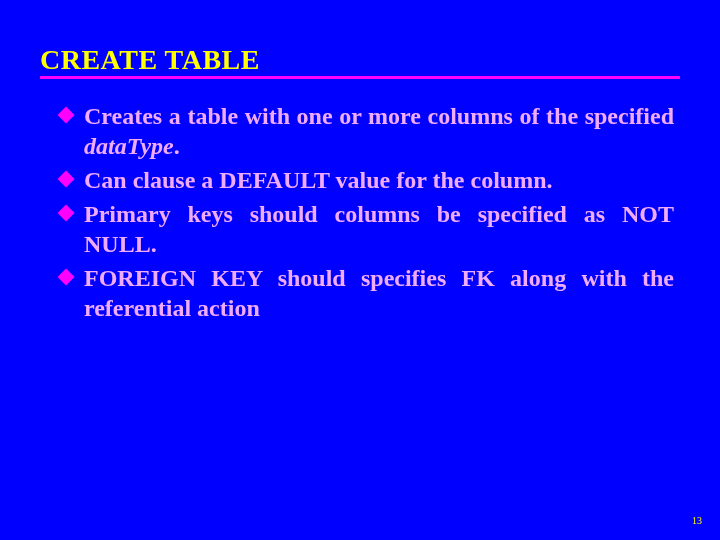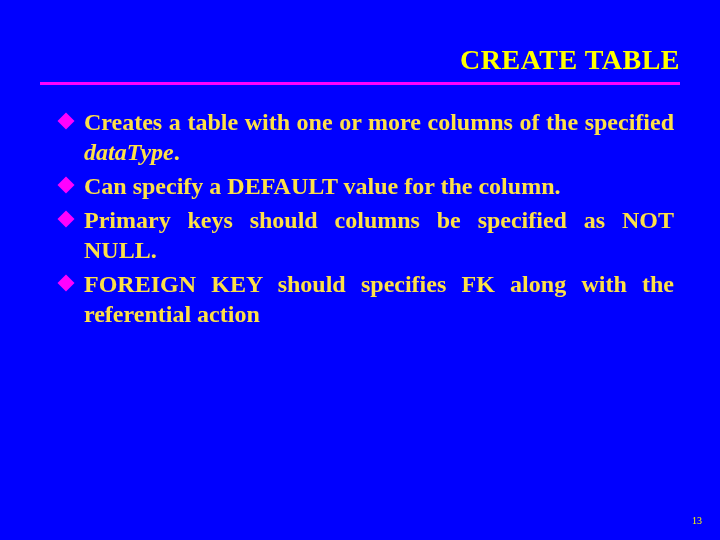--- a/index.html
+++ b/index.html
@@ -18,33 +18,31 @@
     padding: 44px 40px 0 40px;
     box-sizing: border-box;
     width: 100%;
     height: 100%;
   }
   .title {
     color: #ffff00;
     font-size: 28px;
     font-weight: bold;
     letter-spacing: 0.5px;
-    padding-bottom: 6px;
     border-bottom: 3px solid #ff00ff;
     margin-bottom: 22px;
     width: 640px;
-    text-align: right;
   }
   .bullets {
     list-style: none;
     padding: 0 6px 0 20px;
     margin: 0;
   }
   .bullets li {
-    color: #fde047;
+    color: #f0abfc;
     font-size: 24px;
     font-weight: bold;
     line-height: 1.25;
     margin-bottom: 4px;
     position: relative;
     padding-left: 24px;
     text-align: justify;
   }
   .bullets li .diamond {
     position: absolute;
@@ -74,21 +72,21 @@
 
 <div class="slide">
   <div class="title">CREATE TABLE</div>
   <ul class="bullets">
     <li>
       <span class="diamond"></span>
       <span>Creates a table with one or more columns of the specified </span><span class="italic">dataType</span><span>.</span>
     </li>
     <li>
       <span class="diamond"></span>
-      <span>Can specify a DEFAULT value for the column.</span><span class="italic"></span><span></span>
+      <span>Can clause a DEFAULT value for the column.</span><span class="italic"></span><span></span>
     </li>
     <li>
       <span class="diamond"></span>
       <span>Primary keys should columns be specified as NOT NULL.</span><span class="italic"></span><span></span>
     </li>
     <li>
       <span class="diamond"></span>
       <span>FOREIGN KEY should specifies FK along with the referential action</span><span class="italic"></span><span></span>
     </li>
   </ul>

